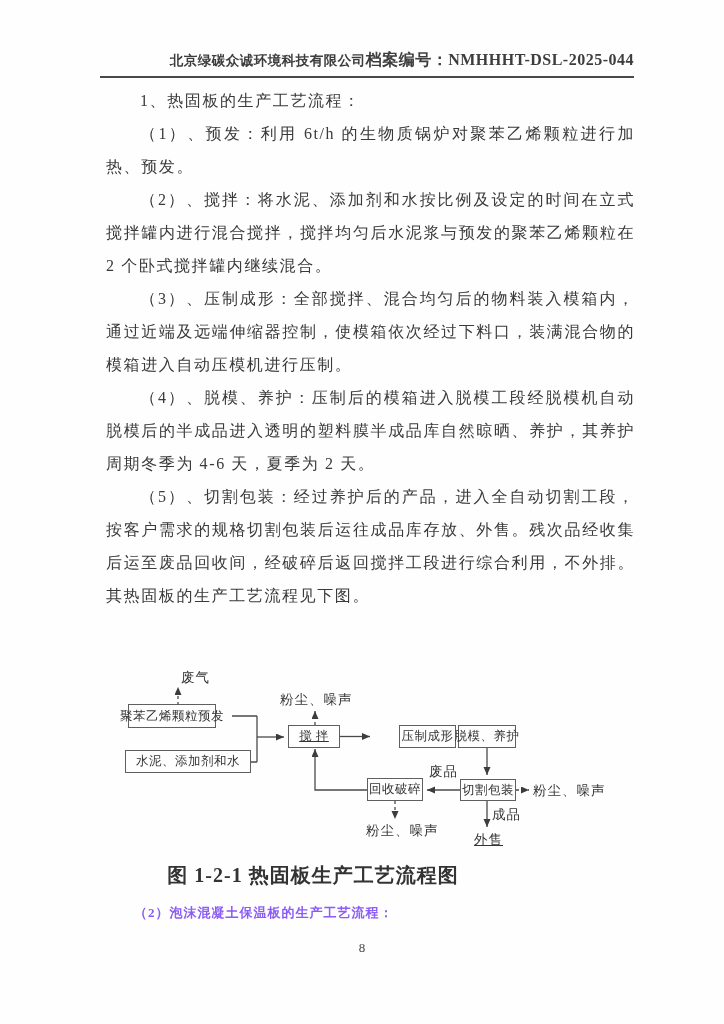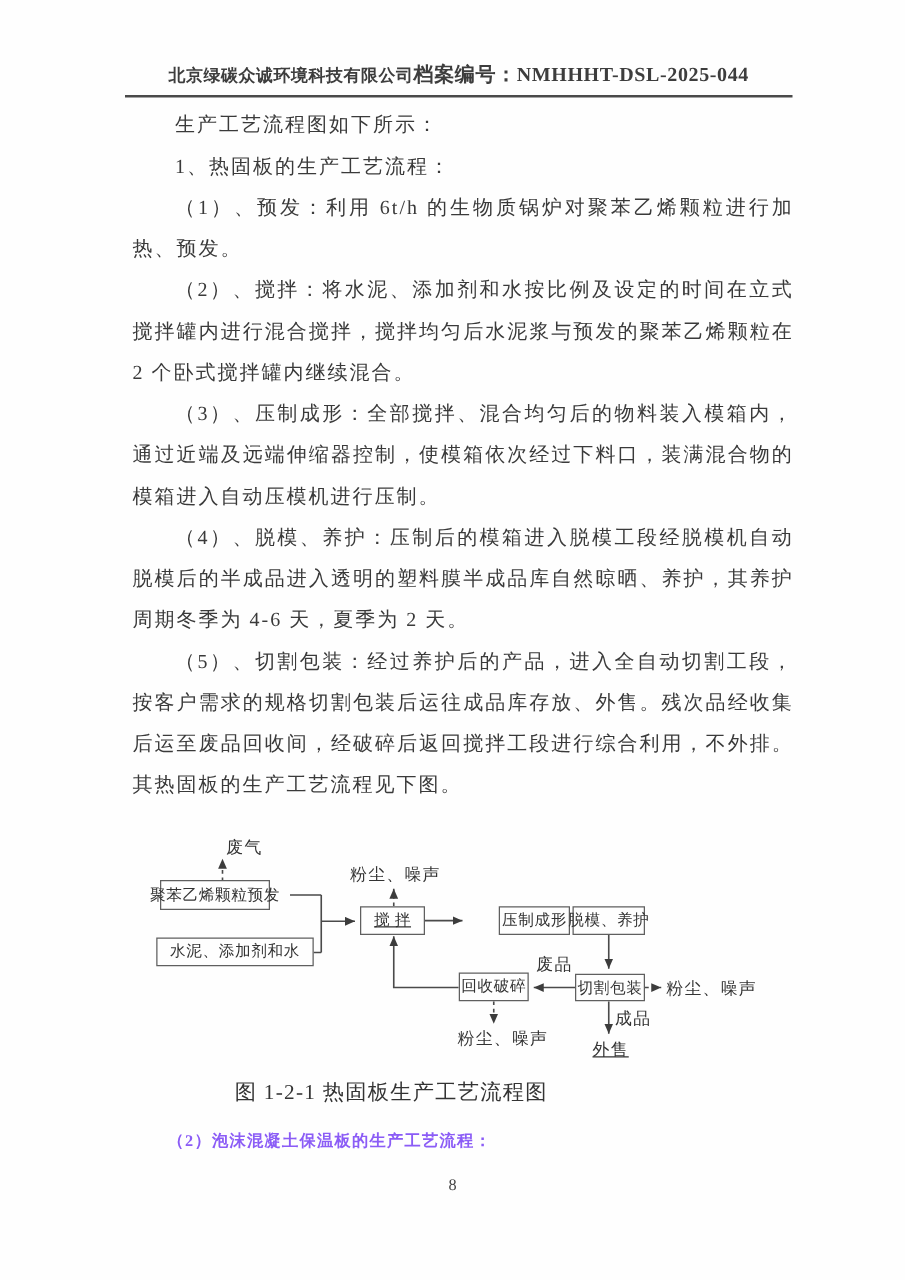--- a/index.html
+++ b/index.html
@@ -7,21 +7,21 @@
     position:relative;
     width:724px; height:1024px;
     background:#fefefe;
     font-family:"Liberation Serif","DejaVu Serif",serif;
     color:#383838;
     overflow:hidden;
   }
   
   .header {
     position:absolute; left:100px; top:50px; width:534px;
-    display:flex; justify-content:center; align-items:baseline;
+    display:flex; justify-content:flex-end; align-items:baseline;
     border-bottom:2px solid #4a4a4a; padding-bottom:5px;
     font-size:13.5px; font-weight:600; letter-spacing:0.5px; color:#3d3d3d;
   }
   .header .file-no { font-size:16px; }
   
   .bodytext { position:absolute; left:106px; top:84px; width:529px; }
   .bodytext p {
     margin:0; font-size:16px; line-height:33px;
     letter-spacing:1.6px; text-align:justify; text-indent:34px;
     color:#3a3a3a;
@@ -35,21 +35,21 @@
     display:flex; align-items:center; justify-content:center;
     font-size:12.5px; letter-spacing:0.5px; color:#333; white-space:nowrap;
   }
   .fc-label {
     position:absolute; font-size:13.5px; letter-spacing:1px;
     color:#333; white-space:nowrap;
   }
   
   .caption {
     position:absolute; left:0; top:862px; width:626px;
-    text-align:center; font-weight:normal; font-size:17px; letter-spacing:1px;
+    text-align:center; font-weight:bold; font-size:20px; letter-spacing:1px;
     color:#333;
   }
   .subheading {
     position:absolute; left:106px; top:896px; width:529px;
     font-weight:bold; font-size:13px; letter-spacing:1px; color:#8b5cf6;
     text-indent:28px; line-height:33px; margin:0;
   }
   .pageno {
     position:absolute; left:0; top:940px; width:724px;
     text-align:center; font-size:13px; color:#444;
@@ -59,21 +59,20 @@
 <body>
 
 <div class="page">
 
   <div class="header">
     <span>北京绿碳众诚环境科技有限公司</span>
     <span class="file-no">档案编号：NMHHHT-DSL-2025-044</span>
   </div>
 
   <div class="bodytext">
-    <p>生产工艺流程图如下所示：</p>
     <p>1、热固板的生产工艺流程：</p>
     <p>（1）、预发：利用 6t/h 的生物质锅炉对聚苯乙烯颗粒进行加热、预发。</p>
     <p>（2）、搅拌：将水泥、添加剂和水按比例及设定的时间在立式搅拌罐内进行混合搅拌，搅拌均匀后水泥浆与预发的聚苯乙烯颗粒在 2 个卧式搅拌罐内继续混合。</p>
     <p>（3）、压制成形：全部搅拌、混合均匀后的物料装入模箱内，通过近端及远端伸缩器控制，使模箱依次经过下料口，装满混合物的模箱进入自动压模机进行压制。</p>
     <p>（4）、脱模、养护：压制后的模箱进入脱模工段经脱模机自动脱模后的半成品进入透明的塑料膜半成品库自然晾晒、养护，其养护周期冬季为 4-6 天，夏季为 2 天。</p>
     <p>（5）、切割包装：经过养护后的产品，进入全自动切割工段，按客户需求的规格切割包装后运往成品库存放、外售。残次品经收集后运至废品回收间，经破碎后返回搅拌工段进行综合利用，不外排。其热固板的生产工艺流程见下图。</p>
   </div>
 
   <div class="flowchart">
     <svg width="724" height="205" viewBox="0 0 724 205">

